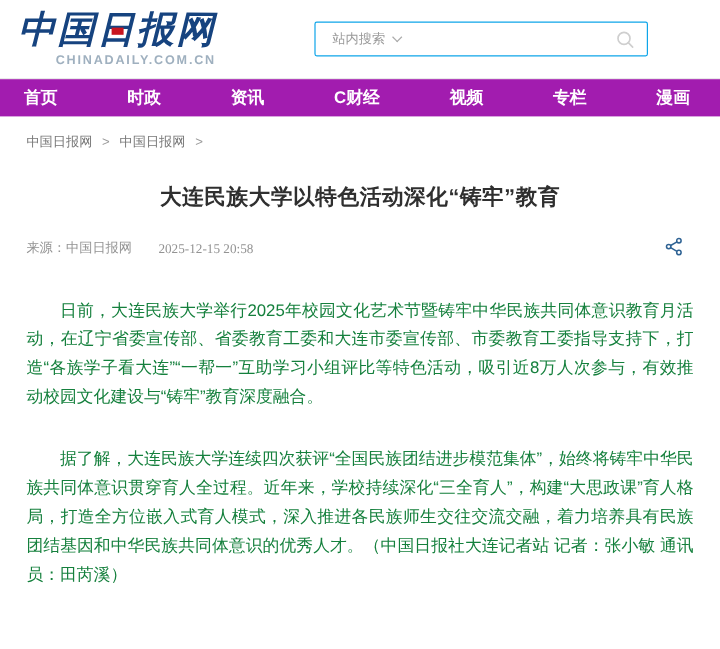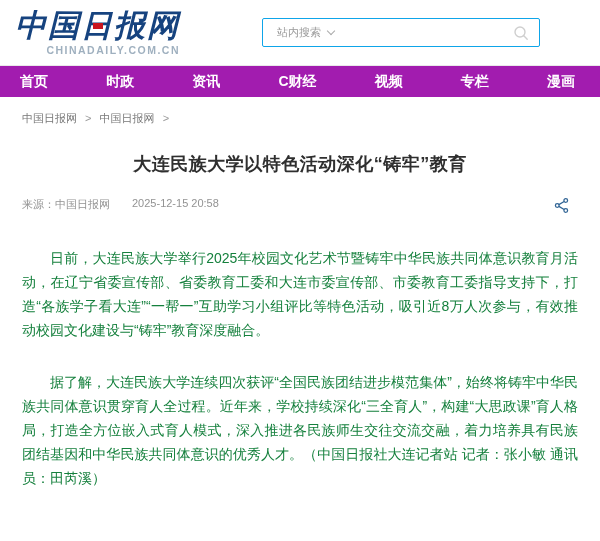--- a/index.html
+++ b/index.html
@@ -77,22 +77,22 @@
   
   .article-wrap { padding: 0 22px; }
   .article-title {
     margin-top: 26px;
     text-align: center;
     font-size: 18px; font-weight: 600; color: #2f2f2f;
     letter-spacing: 0.5px;
   }
   .meta {
     margin-top: 21px;
-    display: flex; align-items: flex-start;
-    font-size: 11px; color: #939393;
+    display: flex; align-items: flex-end;
+    font-size: 11px; color: #939393; font-family: Liberation Serif, serif;
   }
   .meta .dt { margin-left: 22px; }
   .share-btn {
     margin-left: auto; cursor: pointer;
     display: flex; align-items: center;
     margin-right: 8px;
   }
   .article-body { margin-top: 32px; }
   .article-body p {
     font-size: 14px; line-height: 24px; color: #15803d;

